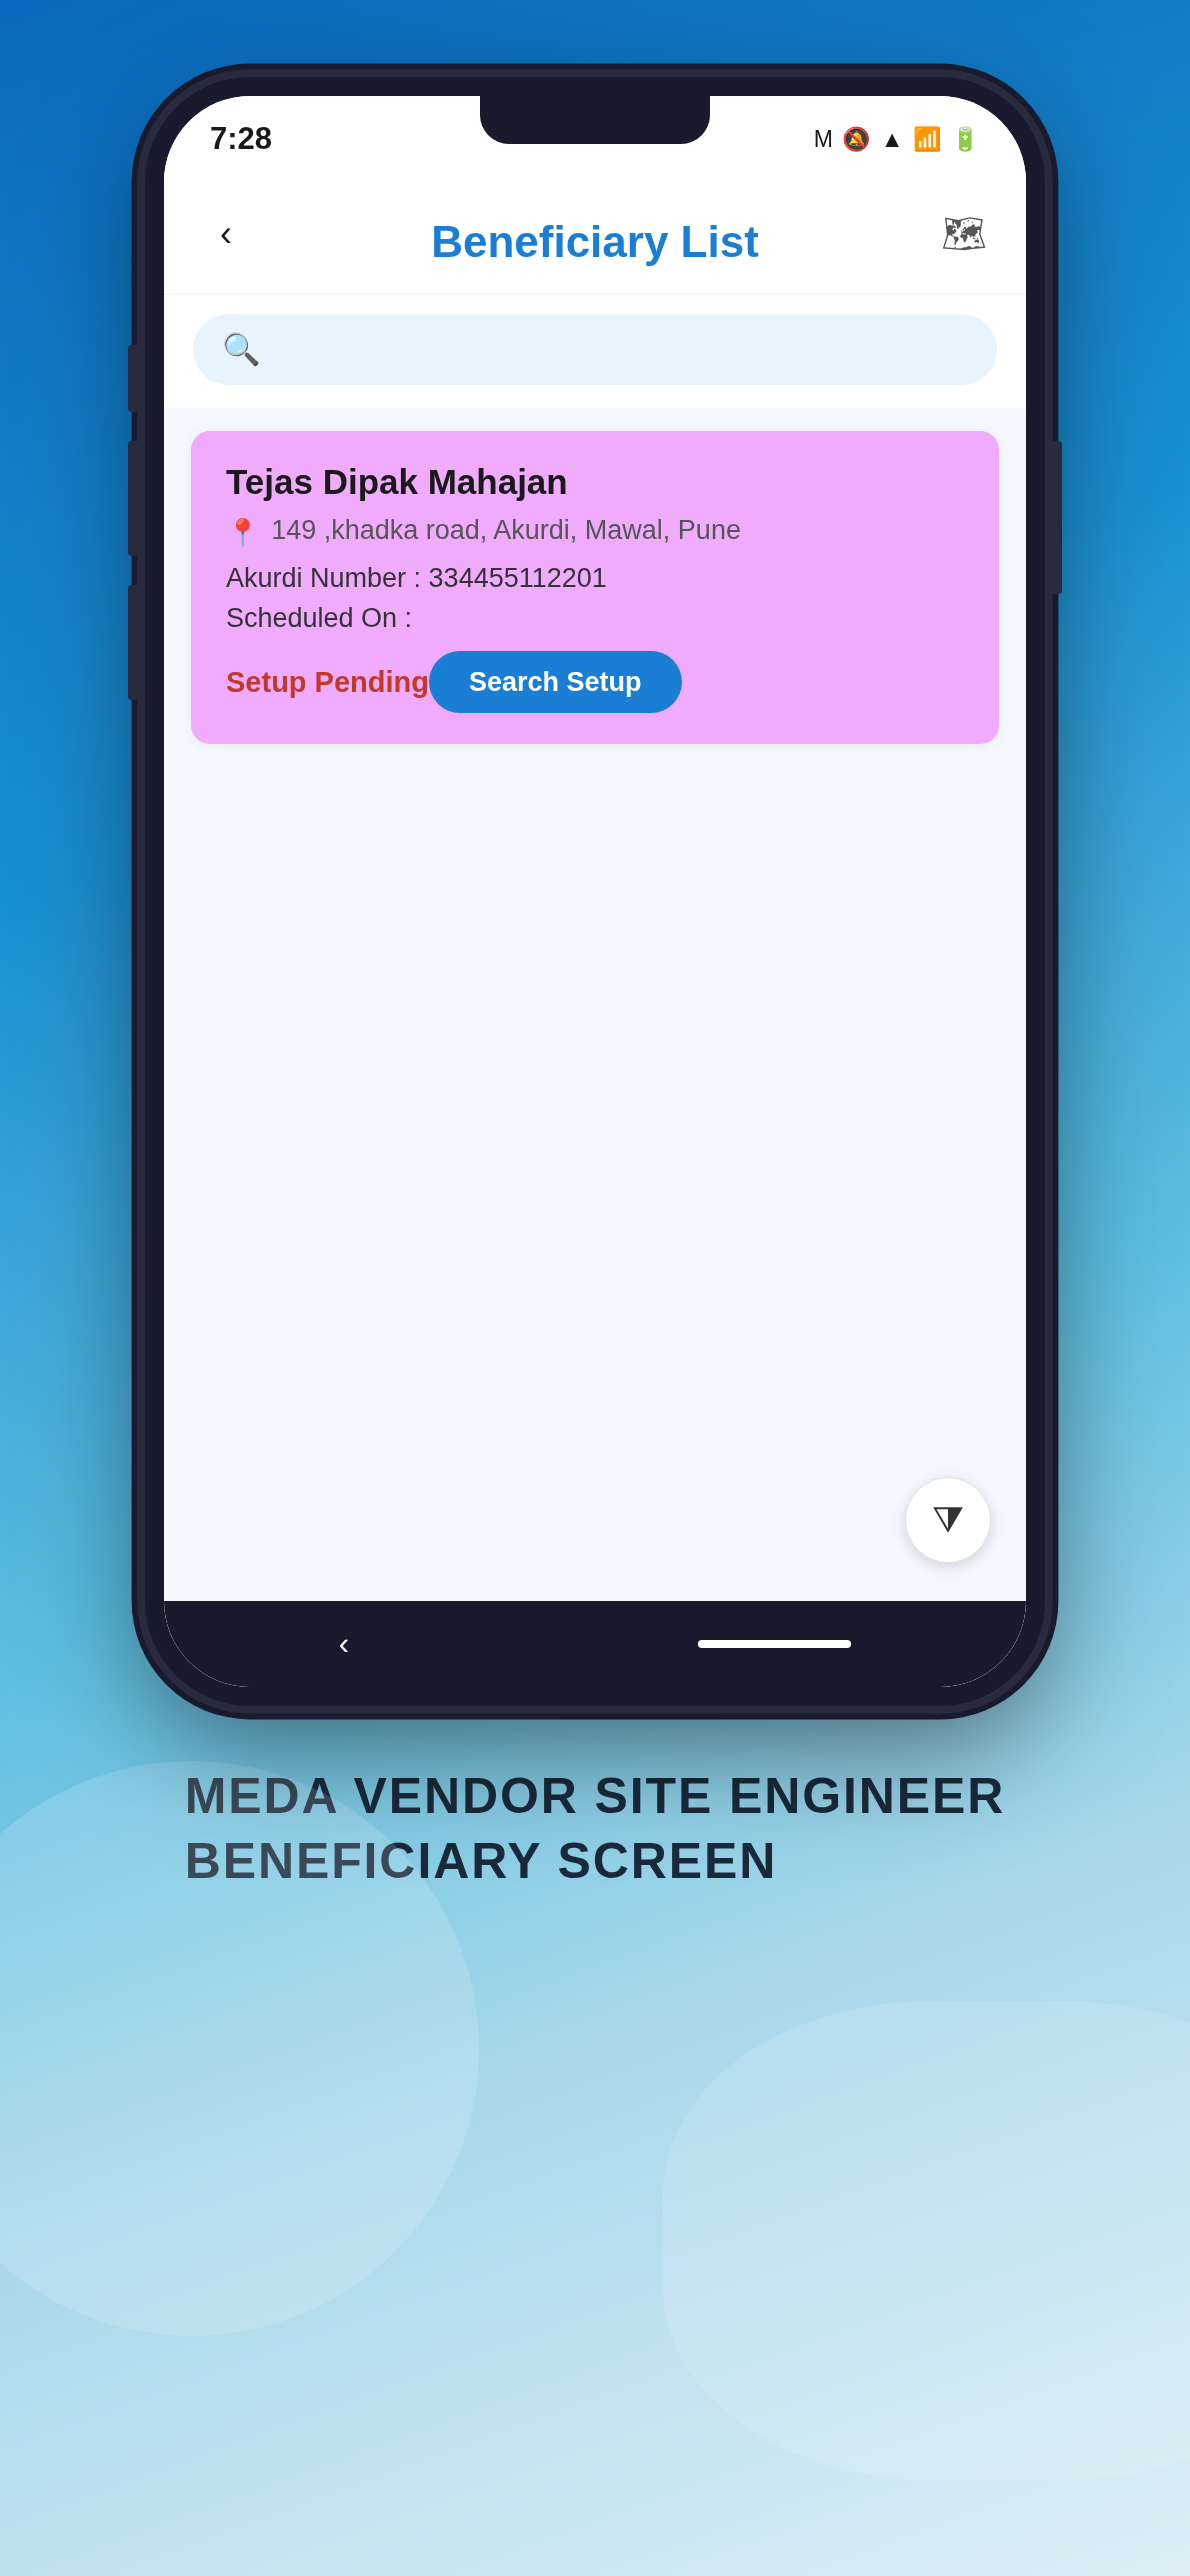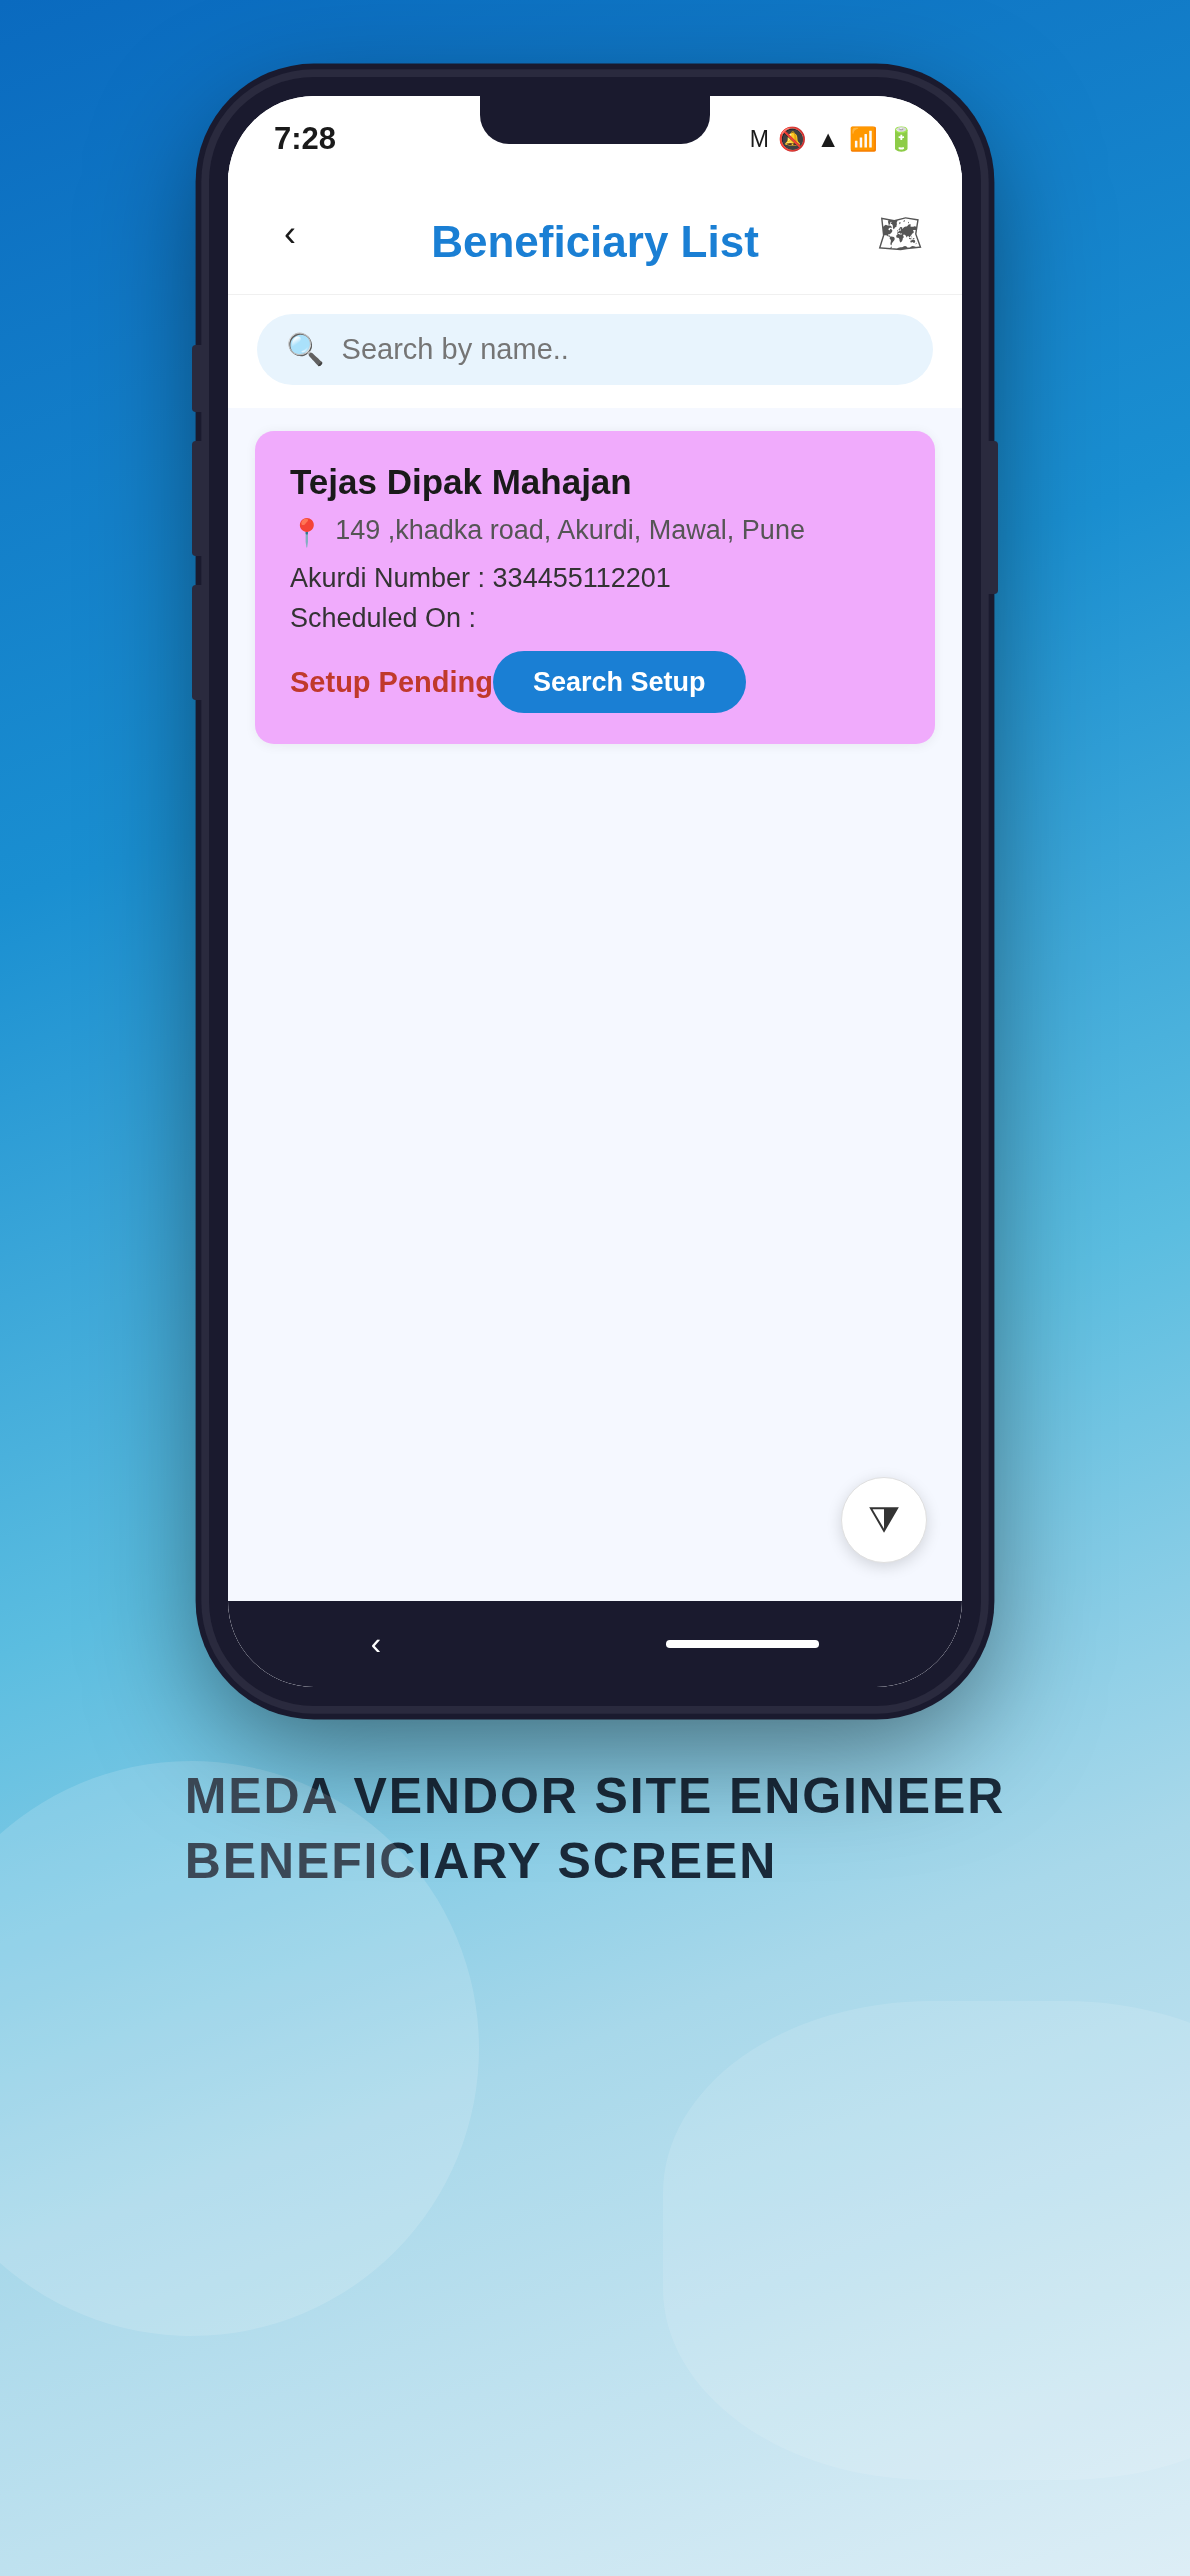--- a/index.html
+++ b/index.html
@@ -37,21 +37,21 @@
       right: -144px;
       width: 671px;
       height: 479px;
       background: rgba(255,255,255,0.12);
       border-radius: 40%;
     }
 
     
     .phone-shell {
       position: relative;
-      width: 772px;
+      width: 900px;
       height: 1629px;
       background: #1a1a2e;
       border-radius: 105px;
       margin-top: 77px;
       box-shadow:
         0 0 0 7.7px #2a2a3e,
         0 0 0 13.4px #1a1a2e,
         0 38px 115px rgba(0,0,0,0.5);
       flex-shrink: 0;
     }
@@ -405,21 +405,20 @@
         <span class="header-title">Beneficiary List</span>
         <div class="map-btn">
           <span class="map-icon">🗺</span>
         </div>
       </div>
 
 
       <div class="search-container">
         <div class="search-bar">
           <span class="search-icon">🔍</span>
-          <input class="search-input" type="text" placeholder="Search by name.." style="">
         </div>
       </div>
 
       <div class="list-area">
 
         <div class="beneficiary-card">
           <div class="card-name">Tejas  Dipak Mahajan</div>
           <div class="card-address">
             <span class="location-icon">📍</span>
             <span>149 ,khadka road, Akurdi, Mawal, Pune</span>

